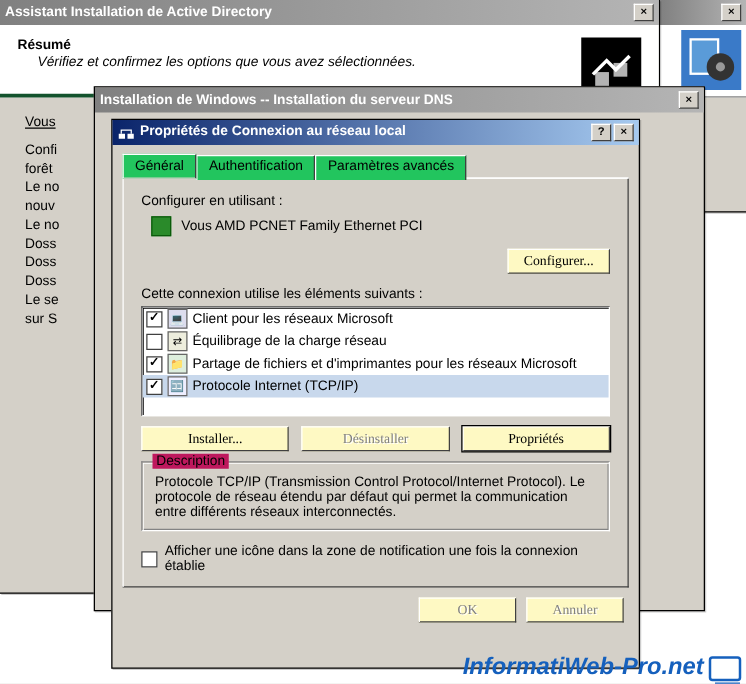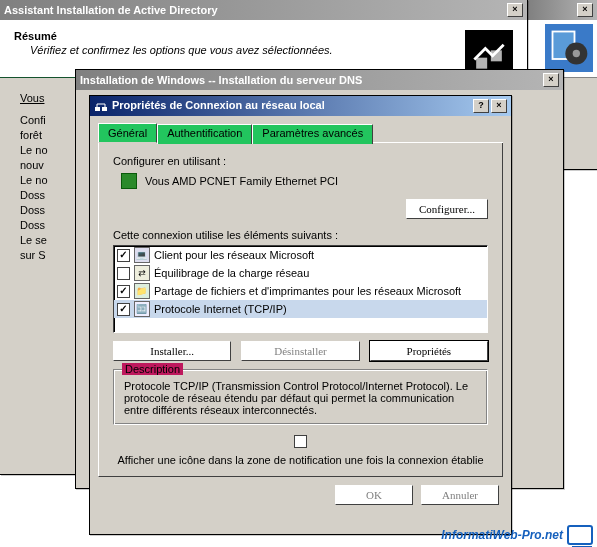--- a/index.html
+++ b/index.html
@@ -51,21 +51,21 @@
   
   #win-ad {
     left: 0; top: 0;
     width: 528px; height: 475px;
     border-top: none;
     border-left: none;
   }
   #win-ad .banner {
     background: #fff;
     padding: 10px 14px 6px;
-    border-bottom: 1px solid #14532d;
+    border-bottom: 3px solid #14532d;
     display: flex;
     justify-content: space-between;
     align-items: flex-start;
     height: 58px;
   }
   #win-ad .banner .txt b { font-size: 11px; }
   #win-ad .banner .txt div { margin-left: 16px; margin-top: 2px; font-style: italic; }
   .banner-icon {
     width: 48px; height: 48px;
     background: #000;
@@ -143,21 +143,21 @@
     padding: 0 3px;
   }
   .adapter-row {
     display:flex; align-items:center; gap:8px;
     margin: 6px 0 10px 8px;
   }
   .nic-icon {
     width:16px;height:16px;background:#2a8a2a;border:1px solid #0a5a0a;
   }
   .btn {
-    background:#ffffff;
+    background:#fef9c3;
     border:1px solid #fff;
     border-right-color:#404040;
     border-bottom-color:#404040;
     padding:3px 4px;
     min-width:82px;
     text-align:center;
     cursor:pointer;
     font-family:Tahoma;font-size:11px;
   }
   .btn.default {
@@ -197,35 +197,35 @@
   .proto-icon {
     width:16px;height:16px;
     border:1px solid #666;
     display:inline-flex;align-items:center;justify-content:center;
     font-size:9px;
   }
   .btn-row-3 {
     display:flex; gap:10px; margin-top:8px; justify-content:space-between;
   }
   .btn-row-3 .btn { flex:1; min-width:0;}
-  .chk-row { display:flex; align-items:center; gap:6px; margin-top:10px;flex-direction:column; }
+  .chk-row { display:flex; align-items:center; gap:6px; margin-top:10px; }
   .dlg-buttons {
     display:flex; justify-content:flex-end; gap:8px;
     padding: 8px 4px 4px;
   }
   .watermark {
     position:absolute;
     right:4px; bottom:2px;
     font-family: Arial;
     font-style: italic;
     font-weight: bold;
-    font-size: 12px;
+    font-size: 19px;
     color:#1560bd;
     z-index:100;
-    display:flex;align-items:center;gap:4px;
+    display:flex;align-items:flex-end;gap:4px;
   }
   .wm-logo {
     width:26px;height:20px;border:2px solid #1560bd;border-radius:3px;
     position:relative;
   }
   .wm-logo::after{
     content:"";position:absolute;width:20px;height:2px;background:#1560bd;
     bottom:-5px;left:3px;
   }
   .icon-svg { width:44px;height:44px; }

